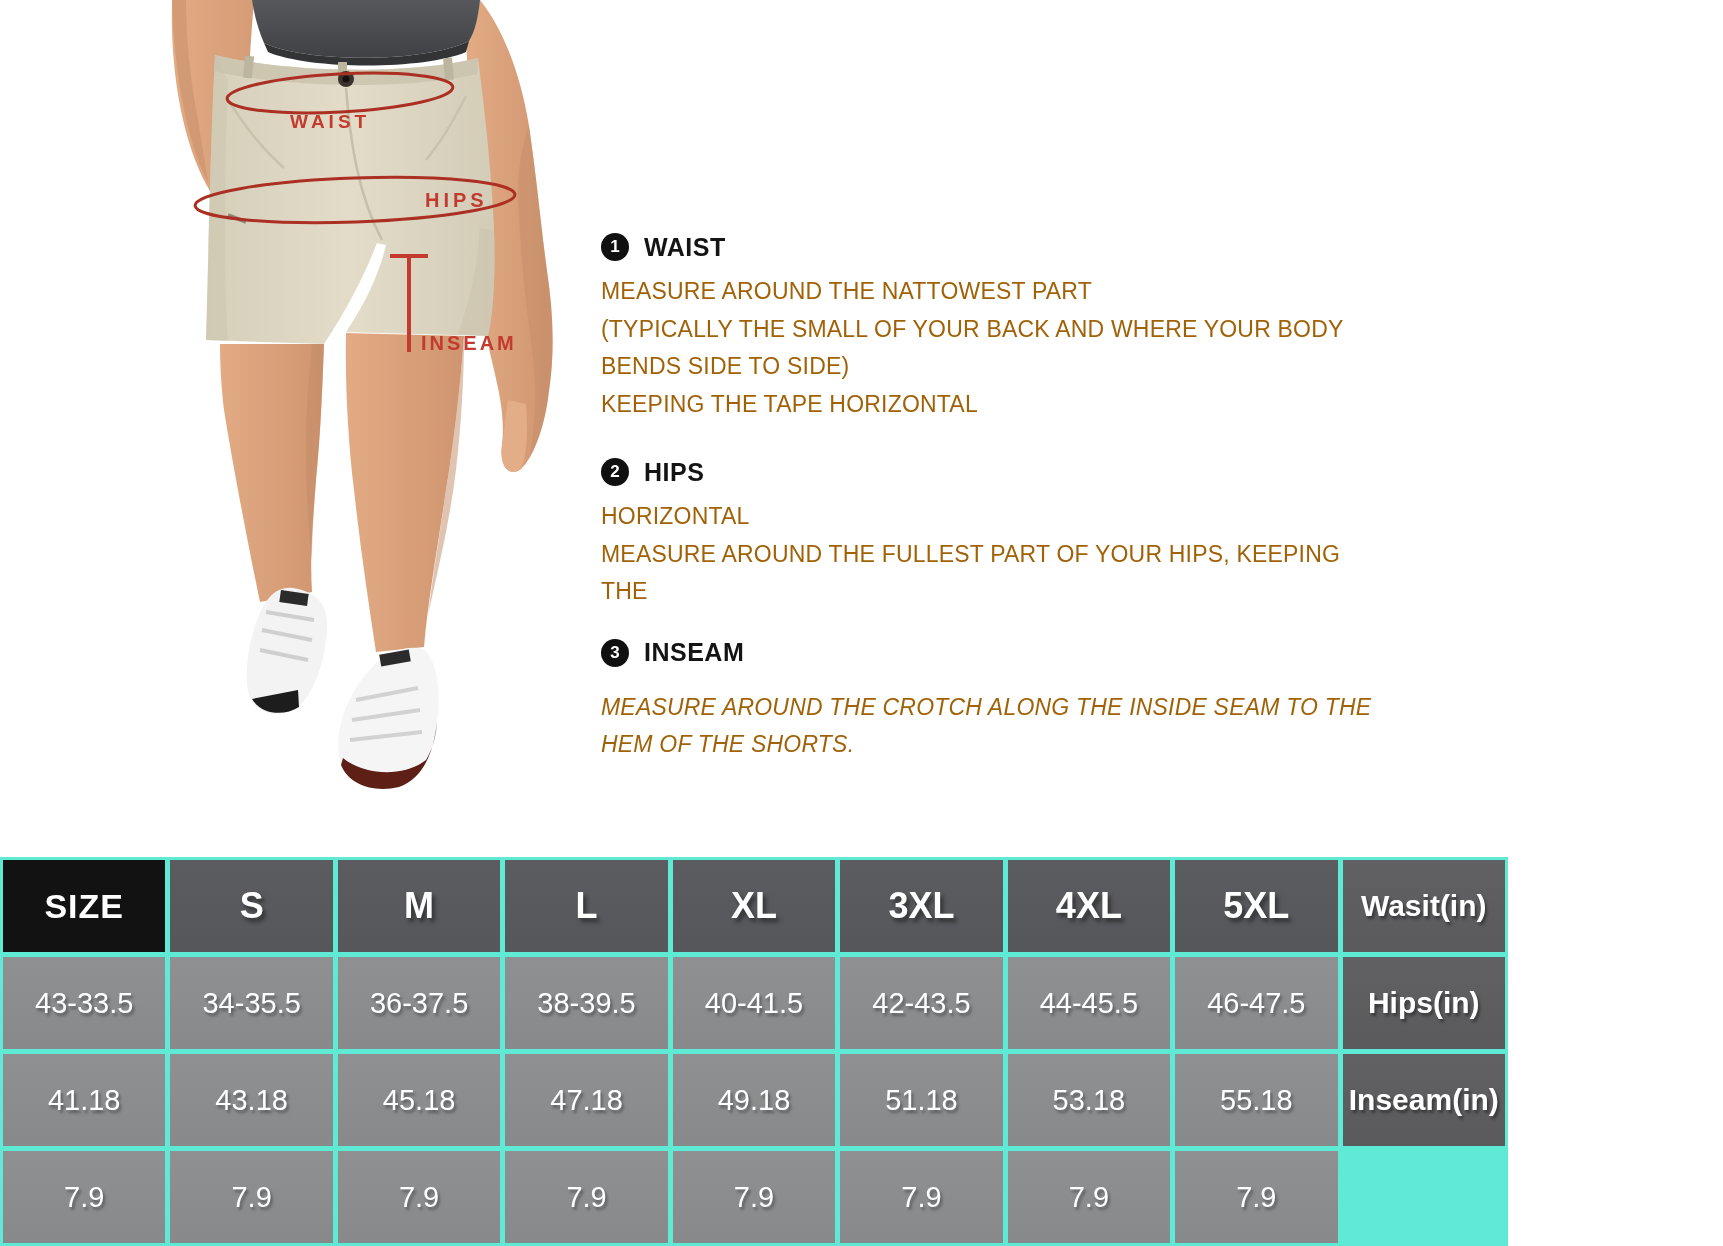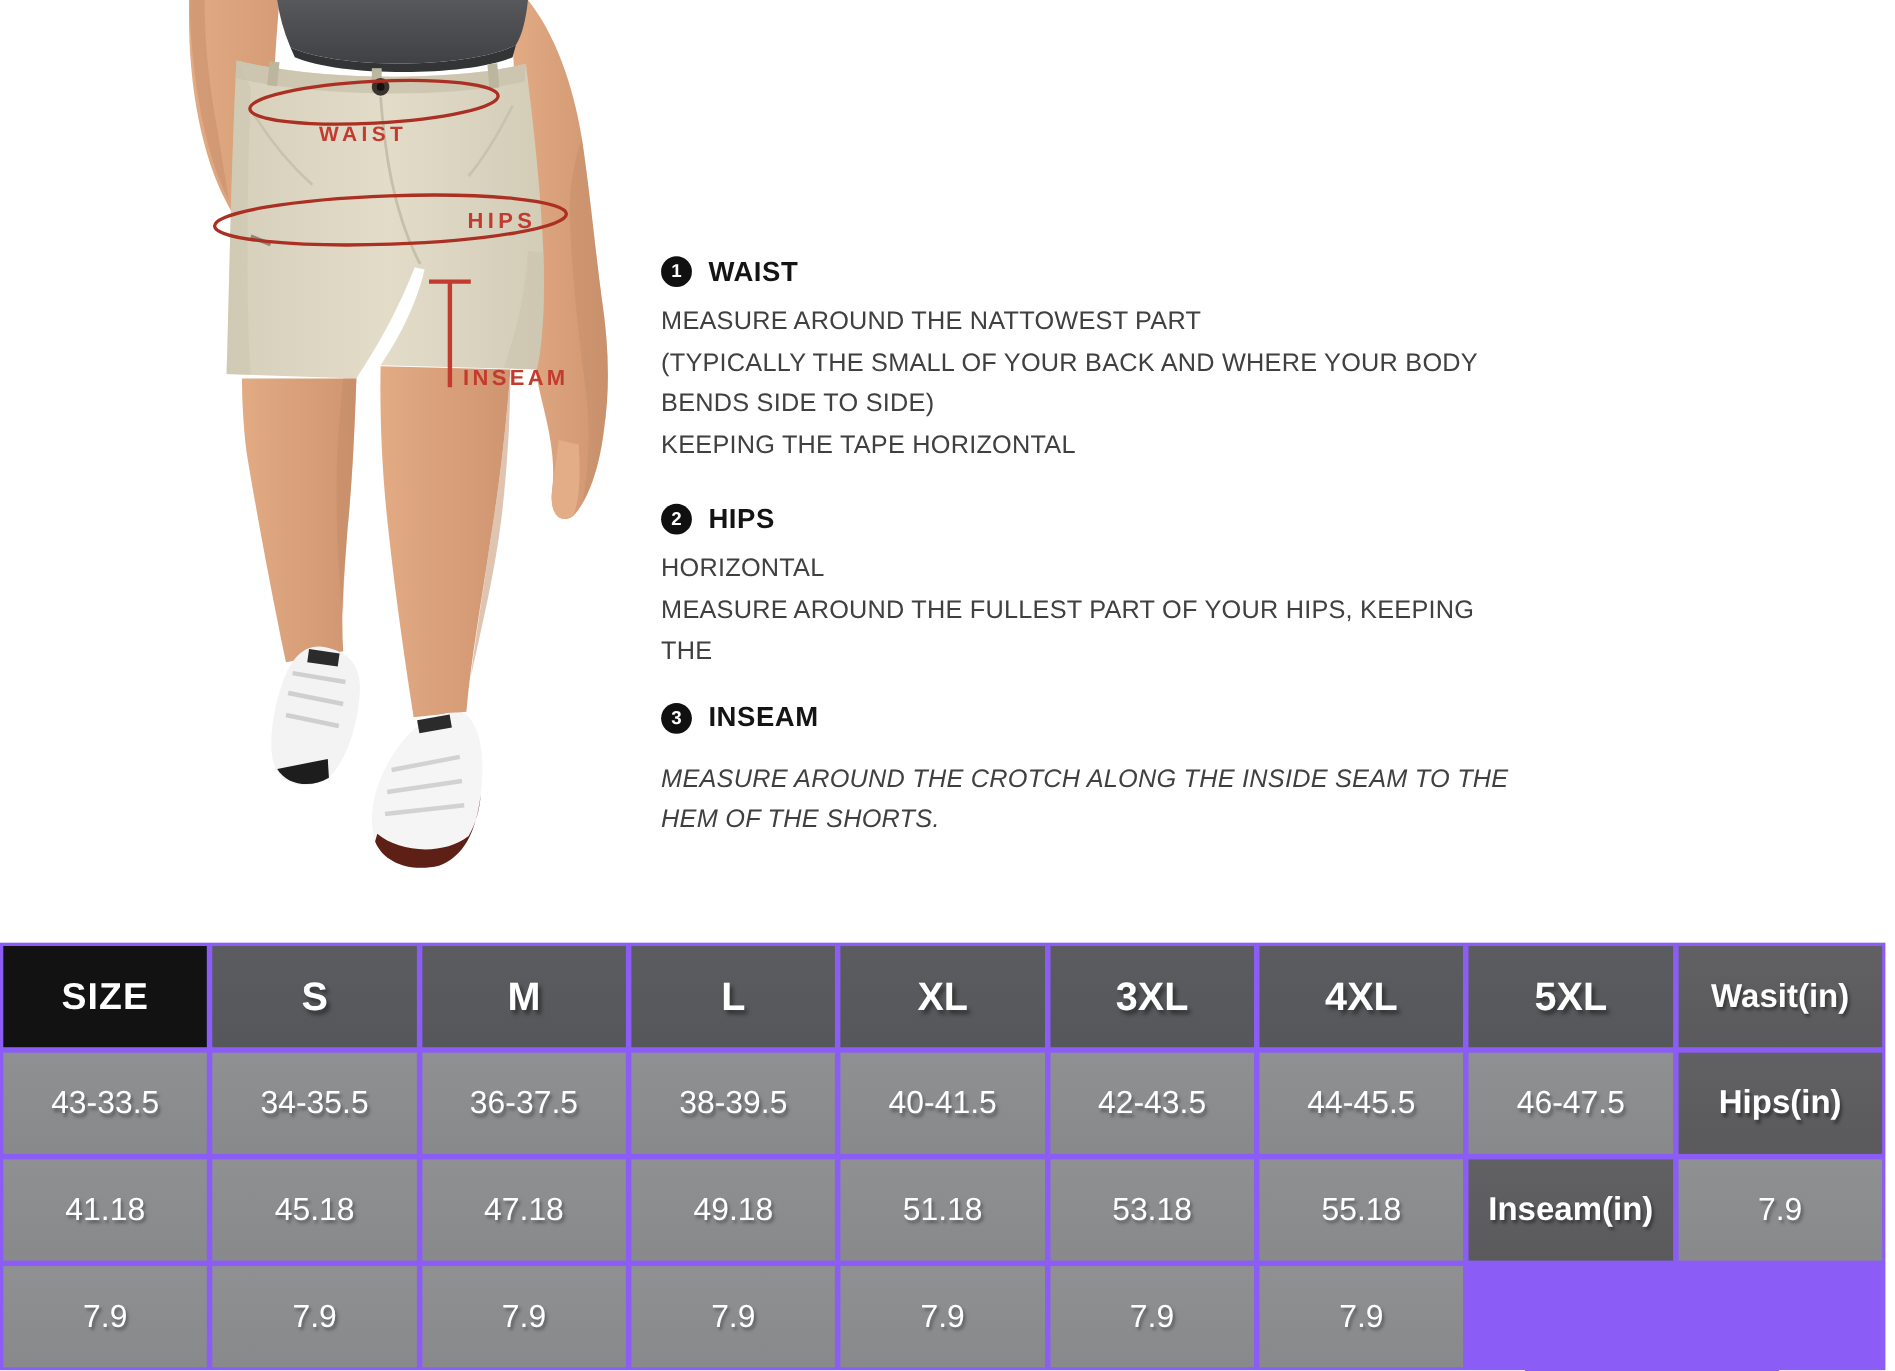--- a/index.html
+++ b/index.html
@@ -8,28 +8,28 @@
 
   
   .figure-area{position:absolute;left:128px;top:0;width:470px;height:800px;}
 
   
   .instructions{position:absolute;left:601px;top:231px;width:790px;}
   .sec-head{display:flex;align-items:center;gap:15px;height:32px;}
   .badge{width:28px;height:28px;border-radius:50%;background:#101010;color:#fff;
          font-size:17px;font-weight:bold;display:flex;align-items:center;justify-content:center;flex:0 0 28px;}
   .sec-title{font-size:25px;font-weight:bold;color:#141414;letter-spacing:.5px;}
-  .sec-body{margin-top:10px;font-size:23px;color:#404040;line-height:37.5px;letter-spacing:.2px;}
+  .sec-body{margin-top:10px;font-size:23px;color:#a16207;line-height:37.5px;letter-spacing:.2px;}
   .sec2{margin-top:33px;}
   .sec3{margin-top:26px;}
   .sec3 .sec-body{margin-top:20px;font-style:italic;}
 
   
-  .size-table{position:absolute;left:0;top:857px;width:1714px;height:389px;box-sizing:border-box;
-              background:#8b5cf6;display:grid;grid-template-columns:repeat(9,1fr);
+  .size-table{position:absolute;left:0;top:857px;width:1508px;height:389px;box-sizing:border-box;
+              background:#5eead4;display:grid;grid-template-columns:repeat(9,1fr);
               grid-template-rows:repeat(4,1fr);gap:5px;padding:3px;}
   .size-table div{display:flex;align-items:center;justify-content:center;color:#fff;}
   .h-size{background:#121212;font-size:34px;font-weight:bold;letter-spacing:1px;}
   .h-col{background:linear-gradient(180deg,#5a5c5f,#55575a);font-size:36px;font-weight:bold;
          text-shadow:3px 4px 4px rgba(0,0,0,.45);}
   .r-label{background:linear-gradient(180deg,#616163,#5a5a5c);font-size:30px;font-weight:bold;
            text-shadow:2px 3px 3px rgba(0,0,0,.4);text-align:center;}
   .cell{background:linear-gradient(180deg,#8e9092,#88898b);font-size:29px;
         text-shadow:2px 3px 3px rgba(0,0,0,.35);}
 </style>
@@ -179,20 +179,21 @@
     <div class="cell">34-35.5</div>
     <div class="cell">36-37.5</div>
     <div class="cell">38-39.5</div>
     <div class="cell">40-41.5</div>
     <div class="cell">42-43.5</div>
     <div class="cell">44-45.5</div>
     <div class="cell">46-47.5</div>
 
     <div class="r-label">Hips(in)</div>
     <div class="cell">41.18</div>
+    <div class="cell">43.18</div>
     <div class="cell">45.18</div>
     <div class="cell">47.18</div>
     <div class="cell">49.18</div>
     <div class="cell">51.18</div>
     <div class="cell">53.18</div>
     <div class="cell">55.18</div>
 
     <div class="r-label">Inseam(in)</div>
     <div class="cell">7.9</div>
     <div class="cell">7.9</div>

